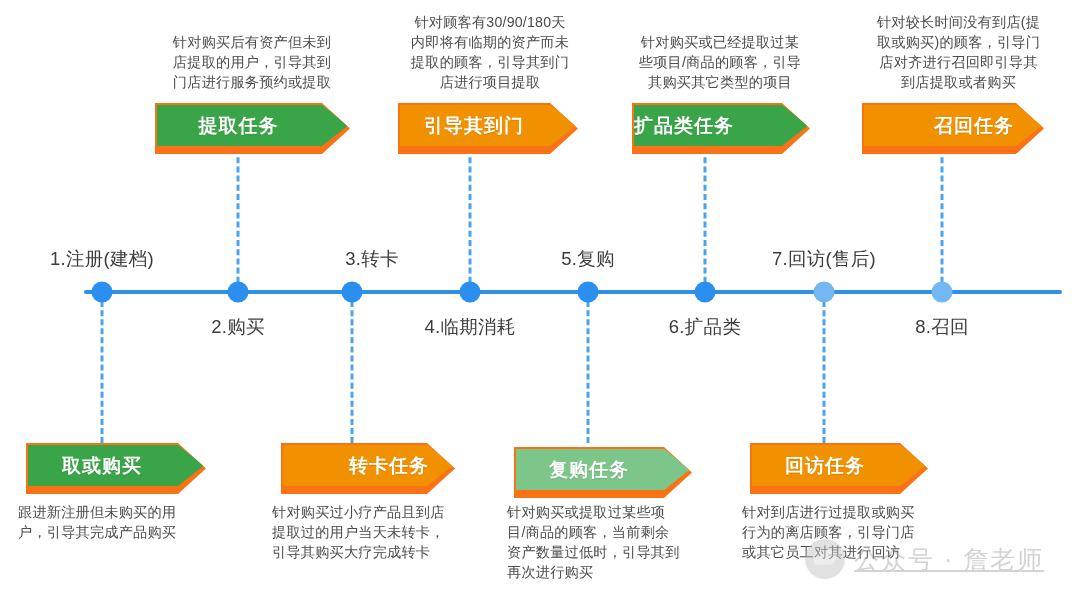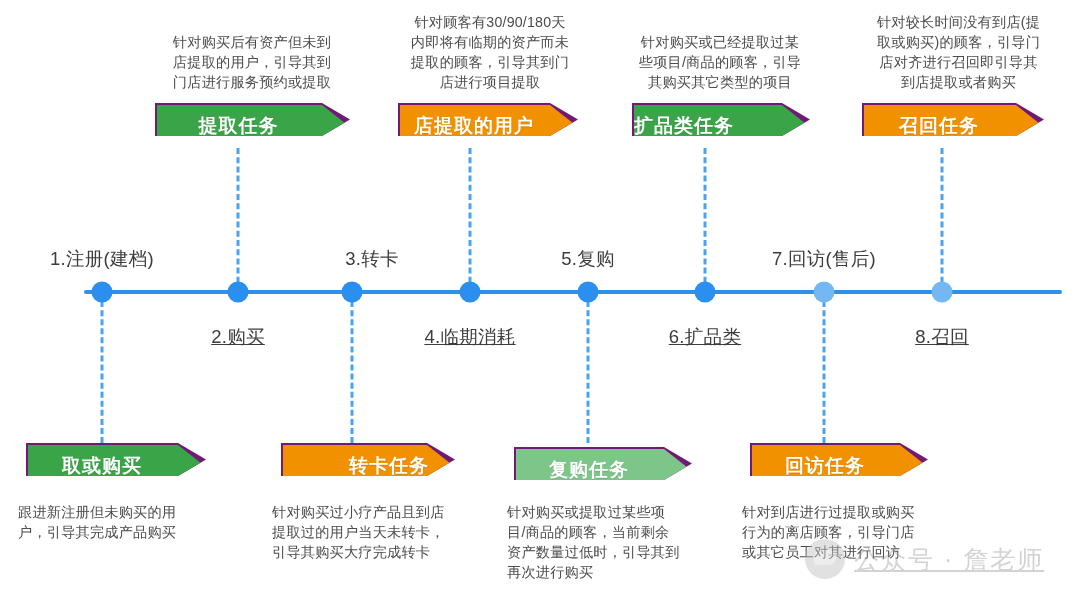--- a/index.html
+++ b/index.html
@@ -41,36 +41,36 @@
 
   .node-label {
     position: absolute;
     font-size: 18.5px;
     color: #3c3c3c;
     white-space: nowrap;
     transform: translateX(-50%);
     letter-spacing: .3px;
   }
   .node-label.above { top: 246px; }
-  .node-label.below { top: 324px; text-decoration: underline; }
+  .node-label.below { top: 314px; }
 
   
   .connector {
     position: absolute;
     width: 0;
     border-left: 3px dashed #4aa3ef;
     transform: translateX(-50%);
   }
   .banner-border {
     position: absolute;
-    height: 33px;
+    height: 51px;
     box-sizing: border-box;
     -webkit-clip-path: polygon(0 0, calc(100% - 28px) 0, 100% 50%, calc(100% - 28px) 100%, 0 100%);
     clip-path: polygon(0 0, calc(100% - 28px) 0, 100% 50%, calc(100% - 28px) 100%, 0 100%);
-    background: #701a75;
+    background: #f97316;
   }
   .banner-inner {
     position: absolute;
     top: 2px; left: 2px;
     height: 41px;
     box-sizing: border-box;
     display: flex;
     align-items: center;
     -webkit-clip-path: polygon(0 0, calc(100% - 26px) 0, 100% 50%, calc(100% - 26px) 100%, 0 100%);
     clip-path: polygon(0 0, calc(100% - 26px) 0, 100% 50%, calc(100% - 26px) 100%, 0 100%);
@@ -170,38 +170,38 @@
       <div class="banner-border" style="left: 155px; top: 103px; width: 195px;">
         <div class="banner-inner" style="width: 191px; background: rgb(58, 165, 72);">
           <div class="banner-text" style="width: 163px; text-align: center;">提取任务</div>
         </div>
       </div>
       <div class="desc center" style="left: 152px; top: 32px; width: 200px;">针对购买后有资产但未到
 店提取的用户，引导其到
 门店进行服务预约或提取</div>
       <div class="banner-border" style="left: 398px; top: 103px; width: 180px;">
         <div class="banner-inner" style="width: 176px; background: rgb(242, 145, 0);">
-          <div class="banner-text" style="width: 148px; text-align: center;">店提取的用户</div>
+          <div class="banner-text" style="width: 148px; text-align: center;">引导其到门</div>
         </div>
       </div>
       <div class="desc center" style="left: 390px; top: 12px; width: 200px;">针对顾客有30/90/180天
 内即将有临期的资产而未
 提取的顾客，引导其到门
 店进行项目提取</div>
       <div class="banner-border" style="left: 632px; top: 103px; width: 178px;">
         <div class="banner-inner" style="width: 174px; background: rgb(58, 165, 72);">
           <div class="banner-text" style="width: 146px; text-align: left;">扩品类任务</div>
         </div>
       </div>
       <div class="desc center" style="left: 620px; top: 32px; width: 200px;">针对购买或已经提取过某
 些项目/商品的顾客，引导
 其购买其它类型的项目</div>
       <div class="banner-border" style="left: 862px; top: 103px; width: 182px;">
         <div class="banner-inner" style="width: 178px; background: rgb(242, 145, 0);">
-          <div class="banner-text" style="width: 150px; text-align: center;">召回任务</div>
+          <div class="banner-text" style="width: 150px; text-align: right;">召回任务</div>
         </div>
       </div>
       <div class="desc center" style="left: 856px; top: 12px; width: 205px;">针对较长时间没有到店(提
 取或购买)的顾客，引导门
 店对齐进行召回即引导其
 到店提取或者购买</div>
     </div>
   <div id="layer-bottom">
       <div class="banner-border" style="left: 26px; top: 443px; width: 180px;">
         <div class="banner-inner" style="width: 176px; background: rgb(58, 165, 72);">

